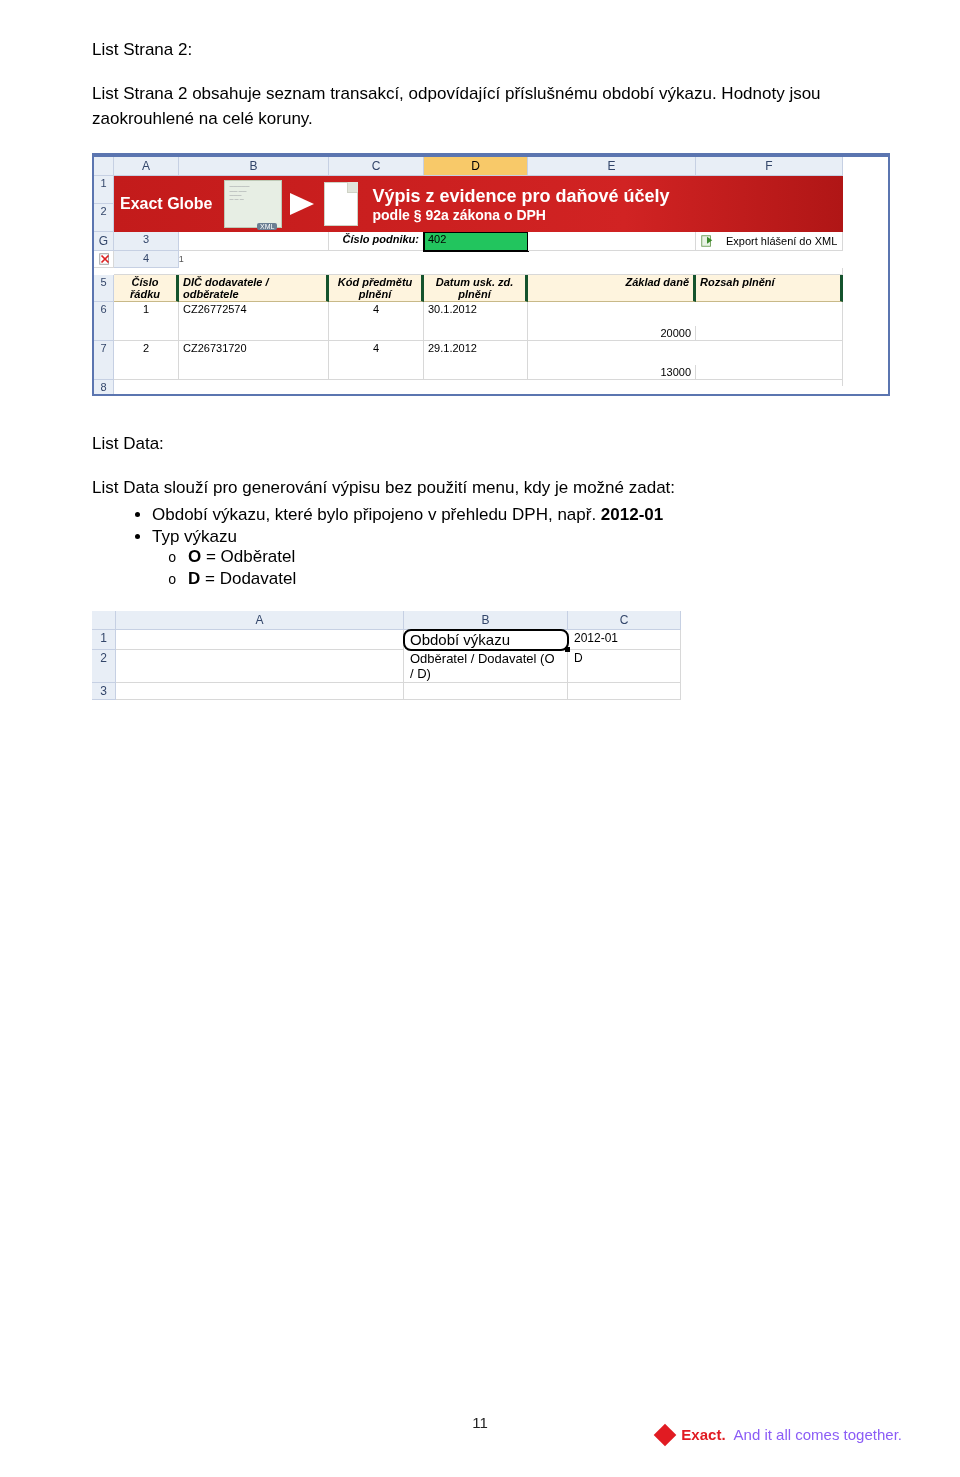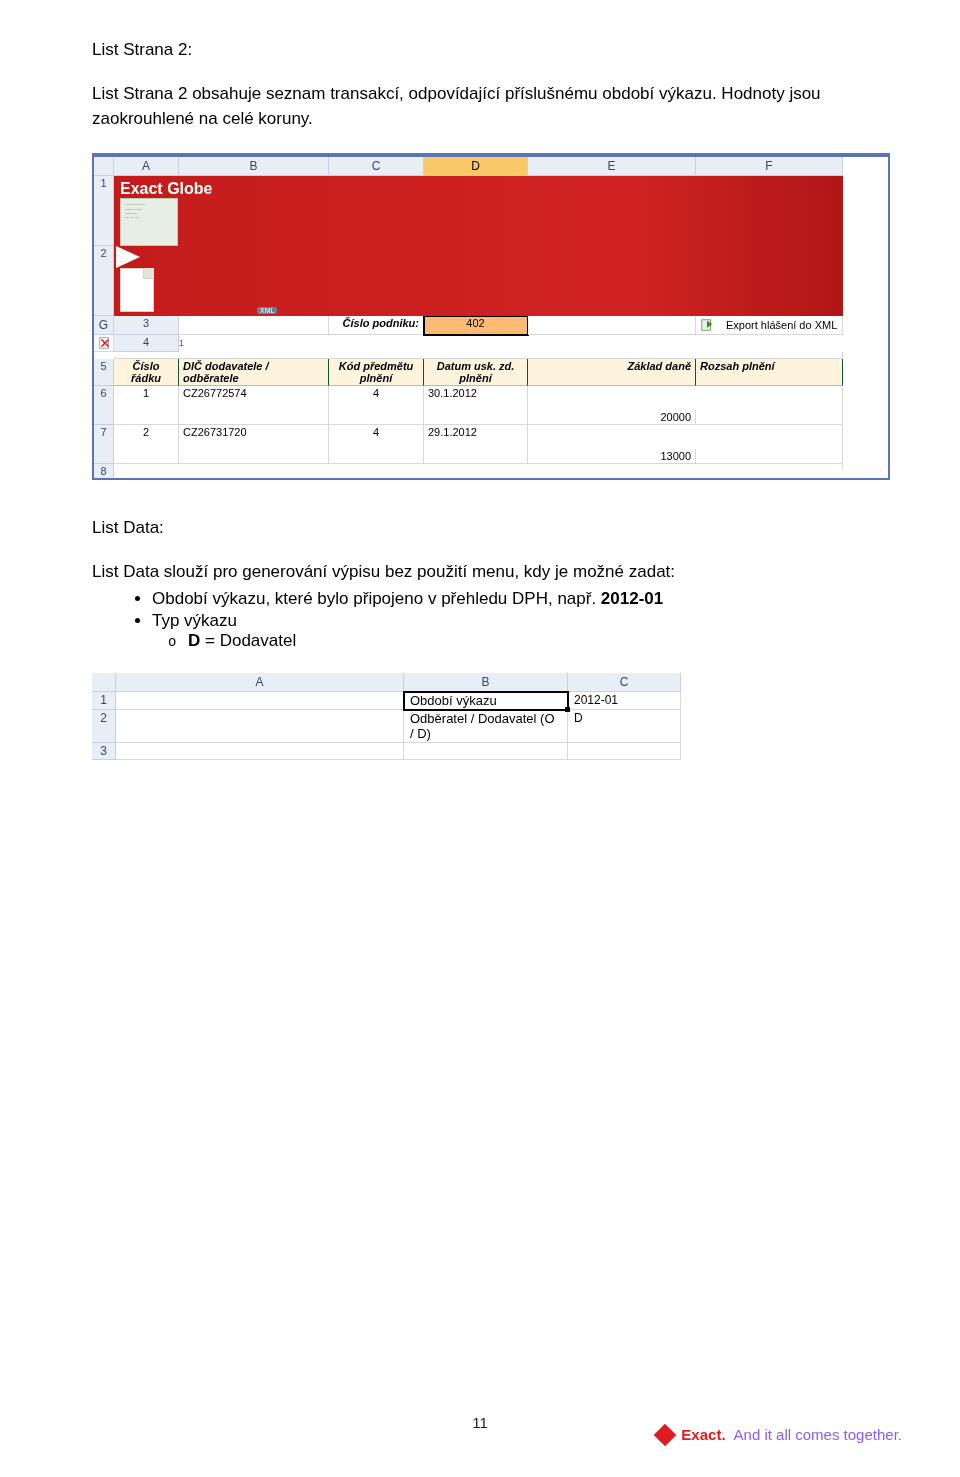--- a/index.html
+++ b/index.html
@@ -55,23 +55,22 @@
     font-size: 11px;
     padding: 1px 0;
   }
   .banner-cell {
     grid-column: 2 / 8;
     grid-row: 2 / 4;
     background: linear-gradient(90deg, #c31b1b 0%, #d12323 70%, #b01616 100%);
     color: #fff;
     position: relative;
     display: flex;
-    align-items: flex-start;
+    align-items: center;
     padding: 4px 6px;
-    flex-direction: column;
   }
   .banner-left {
     font-weight: bold;
     font-size: 16px;
     white-space: nowrap;
     margin-right: 12px;
   }
   .banner-form {
     width: 58px; height: 48px; background: #e7eee4;
     border: 1px solid #bfcab7; margin-right: 12px;
@@ -100,24 +99,24 @@
     padding: 0 3px; border-radius: 2px;
   }
   .banner-title { font-size: 18px; font-weight: bold; white-space: nowrap; }
   .banner-sub { font-size: 14px; font-weight: bold; }
   .r1-side { grid-row: 2; }
   .r2-side { grid-row: 3; }
   
   .cell { border-right: 1px solid #d8d8d8; border-bottom: 1px solid #d8d8d8; padding: 1px 4px; font-size: 11px; }
   .cell.center { text-align: center; }
   .cell.right { text-align: right; margin-top: 24px; }
-  .cell.beige { background: #fef4de; font-style: italic; font-weight: bold; text-align: center; border-right: 1px solid #14532d; border-bottom: 1px solid #c8b988;}
+  .cell.beige { background: #fef4de; font-style: italic; font-weight: bold; text-align: center; border-right: 3px solid #14532d; border-bottom: 1px solid #c8b988;}
   .cell.beige.left { text-align: left; }
   .cell.italic-r { font-style: italic; font-weight: bold; text-align: right; }
-  .cell.selected { background: #fdba74; outline: 2px solid #000; outline-offset: -1px; text-align: center; }
+  .cell.selected { background: #22c55e; outline: 2px solid #000; outline-offset: -1px; text-align: left; }
   .cell.gray-r3 { background: #fff; }
   .btn-row { display: flex; align-items: center; gap: 12px; font-size: 11px; }
   .mini-icon { width: 14px; height: 14px; display: inline-block; }
   .mini-icon.export svg, .mini-icon.del svg { width:14px; height:14px; }
   .v-text { text-align: right; font-size: 9px; color: #555; padding-right: 8px; }
 
   
   .screenshot2 {
     width: 589px;
     font-size: 12px;
@@ -136,21 +135,21 @@
   }
   .rn2 {
     background: #e8eef6;
     border-right: 1px solid #c6d0e3;
     border-bottom: 1px solid #c6d0e3;
     text-align: center;
     color: #33466a;
     padding: 1px 0;
   }
   .c2 { border-right: 1px solid #d8d8d8; border-bottom: 1px solid #d8d8d8; padding: 1px 6px; }
-  .c2.selB { outline: 2px solid #000; outline-offset: -1px; font-size: 13px; }
+  .c2.selB { outline: 2px solid #000; outline-offset: -1px; font-size: 15px; border-radius: 7px; }
   .handle { width:5px; height:5px; background:#000; position:absolute; }
   .rel { position: relative; }
 
   .bullets { margin: 0 0 22px 0; padding: 0 0 0 60px; font-size:17px; }
   .bullets li { margin-bottom: 2px; }
   .sub-bullets { list-style: none; padding-left: 36px; }
   .sub-bullets li::before { content: "o"; display:inline-block; width:20px; margin-left:-20px; font-family: "Courier New", monospace; font-size:14px; }
 
   .page-num {
     position: absolute;
@@ -191,20 +190,24 @@
     <div class="col-header">G</div>
 
     <div class="rownum r1-side">1</div>
     <div class="rownum r2-side">2</div>
     <div class="banner-cell">
       <div class="banner-left">Exact Globe</div>
       <div class="banner-form">—————<br>——  ——<br>———<br>— — —</div>
       <div class="banner-arrow"></div>
       <div class="banner-doc"></div>
       <span class="xml-pill">XML</span>
+      <div>
+        <div class="banner-title">Výpis z evidence pro daňové účely</div>
+        <div class="banner-sub">podle § 92a zákona o DPH</div>
+      </div>
     </div>
 
     <div class="rownum">3</div>
     <div class="cell"></div>
     <div class="cell italic-r">Číslo podniku:</div>
     <div class="cell selected">402</div>
     <div class="cell gray-r3"></div>
     <div class="cell btn-row">
       <span class="mini-icon export"><svg viewBox="0 0 16 16">
             <rect x="2" y="2" width="10" height="12" fill="#e8f2e4" stroke="#6a9b54"></rect>
@@ -257,20 +260,21 @@
 
 <p class="heading" style="margin-top:38px;">List Data:</p>
 <p class="body-text" style="margin-bottom:4px;">List Data slouží pro generování výpisu bez použití menu, kdy je možné zadat:</p>
 <ul class="bullets">
   <li>
     <span>Období výkazu, které bylo připojeno v přehledu DPH, např. </span><b>2012-01</b>
   </li>
   <li>
     <span>Typ výkazu</span>
     <ul class="sub-bullets">
+      <li><b>O</b><span> = Odběratel</span></li>
       <li><b>D</b><span> = Dodavatel</span></li>
     </ul>
   </li>
 </ul>
 
 <div class="screenshot2">
   <div class="ss2-grid">
     <div class="ch2"></div>
     <div class="ch2">A</div>
     <div class="ch2">B</div>

